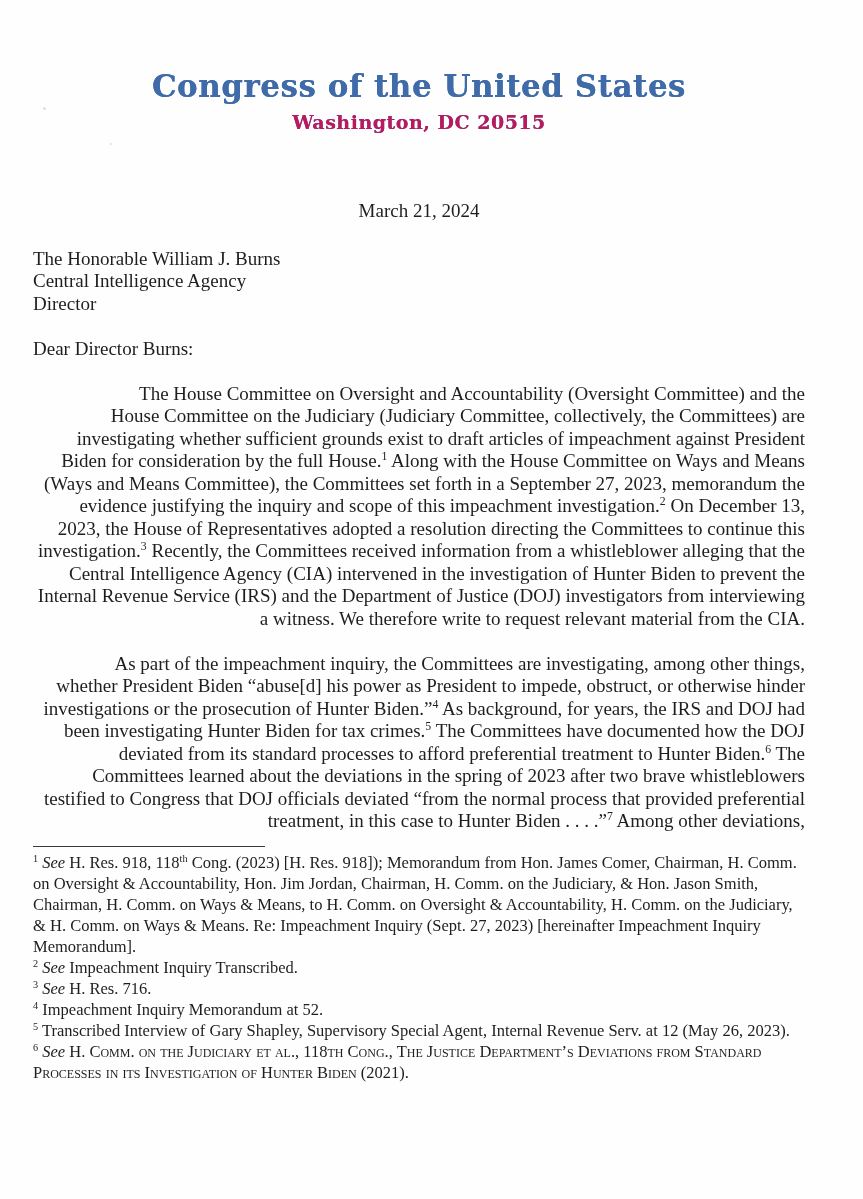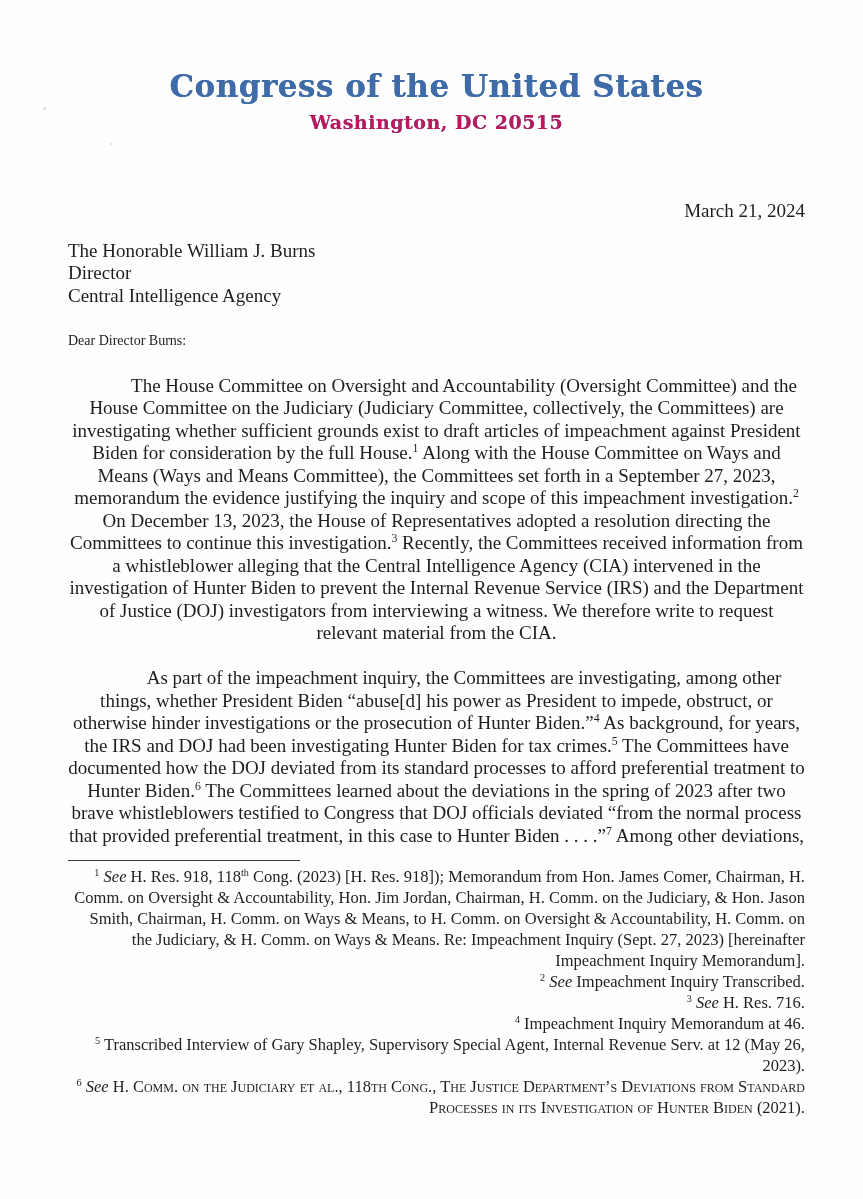--- a/index.html
+++ b/index.html
@@ -6,21 +6,21 @@
     margin: 0;
     padding: 0;
     background: #ffffff;
   }
   .page {
     position: relative;
     width: 863px;
     height: 1199px;
     box-sizing: border-box;
     background: #fefefe;
-    padding: 66px 58px 0 68px;
+    padding: 66px 58px 0 33px;
     font-family: "Liberation Serif", serif;
     color: #1e1e1e;
     overflow: hidden;
   }
   .letterhead {
     text-align: center;
     margin-top: 0;
   }
   .lh-title {
     font-family: "DejaVu Serif", serif;
@@ -35,59 +35,58 @@
     font-family: "DejaVu Serif", serif;
     font-size: 19px;
     font-weight: 700;
     color: #be185d;
     letter-spacing: 0.5px;
     margin-top: 4px;
     line-height: 24px;
     text-shadow: 0 0 0.5px #3f6ca8;
   }
   .date-line {
-    text-align: right;
+    text-align: center;
     font-size: 19px;
     margin-top: 66px;
     line-height: 22.5px;
   }
   .recipient {
-    margin-top: 17px;
+    margin-top: 25px;
     font-size: 19px;
     line-height: 22.5px;
   }
   .salutation {
     margin-top: 22.5px;
-    font-size: 14px;
+    font-size: 19px;
     line-height: 22.5px;
   }
   .body-para {
     margin: 22.5px 0 0 0;
     font-size: 19px;
     line-height: 22.5px;
     text-indent: 55px;
-    text-align: center;
+    text-align: right;
   }
   sup {
     font-size: 0.62em;
     line-height: 0;
     vertical-align: super;
   }
   .fn-rule {
     margin-top: 13px;
     width: 232px;
     border: none;
     border-top: 1.5px solid #3a3a3a;
     height: 0;
   }
   .footnotes {
     margin-top: 5px;
     font-size: 16.5px;
     line-height: 21px;
-    text-align: right;
   }
   .footnote { margin: 0; }
   .it { font-style: italic; }
   .sc { font-variant: small-caps; }
   .speck {
     position: absolute;
     background: #c9c6c2;
     border-radius: 50%;
     opacity: 0.55;
   }
@@ -102,34 +101,34 @@
 
   <header class="letterhead">
     <div class="lh-title">Congress of the United States</div>
     <div class="lh-sub">Washington, DC 20515</div>
   </header>
 
   <div class="date-line">March 21, 2024</div>
 
   <div class="recipient">
     <div>The Honorable William J. Burns</div>
+    <div>Central Intelligence Agency</div>
     <div>Director</div>
-    <div>Central Intelligence Agency</div>
   </div>
 
   <div class="salutation">Dear Director Burns:</div>
 
   <p class="body-para"><span>The House Committee on Oversight and Accountability (Oversight Committee) and the House Committee on the Judiciary (Judiciary Committee, collectively, the Committees) are investigating whether sufficient grounds exist to draft articles of impeachment against President Biden for consideration by the full House.</span><sup>1</sup><span> Along with the House Committee on Ways and Means (Ways and Means Committee), the Committees set forth in a September 27, 2023, memorandum the evidence justifying the inquiry and scope of this impeachment investigation.</span><sup>2</sup><span> On December 13, 2023, the House of Representatives adopted a resolution directing the Committees to continue this investigation.</span><sup>3</sup><span> Recently, the Committees received information from a whistleblower alleging that the Central Intelligence Agency (CIA) intervened in the investigation of Hunter Biden to prevent the Internal Revenue Service (IRS) and the Department of Justice (DOJ) investigators from interviewing a witness. We therefore write to request relevant material from the CIA.</span></p>
 
   <p class="body-para"><span>As part of the impeachment inquiry, the Committees are investigating, among other things, whether President Biden “abuse[d] his power as President to impede, obstruct, or otherwise hinder investigations or the prosecution of Hunter Biden.”</span><sup>4</sup><span> As background, for years, the IRS and DOJ had been investigating Hunter Biden for tax crimes.</span><sup>5</sup><span> The Committees have documented how the DOJ deviated from its standard processes to afford preferential treatment to Hunter Biden.</span><sup>6</sup><span> The Committees learned about the deviations in the spring of 2023 after two brave whistleblowers testified to Congress that DOJ officials deviated “from the normal process that provided preferential treatment, in this case to Hunter Biden . . . .”</span><sup>7</sup><span> Among other deviations,</span></p>
 
   <div class="fn-rule"></div>
 
   <div class="footnotes">
     <div class="footnote"><sup>1</sup><span> </span><span class="it">See</span><span> H. Res. 918, 118</span><sup>th</sup><span> Cong. (2023) [H. Res. 918]); Memorandum from Hon. James Comer, Chairman, H. Comm. on Oversight &amp; Accountability, Hon. Jim Jordan, Chairman, H. Comm. on the Judiciary, &amp; Hon. Jason Smith, Chairman, H. Comm. on Ways &amp; Means, to H. Comm. on Oversight &amp; Accountability, H. Comm. on the Judiciary, &amp; H. Comm. on Ways &amp; Means. Re: Impeachment Inquiry (Sept. 27, 2023) [hereinafter Impeachment Inquiry Memorandum].</span></div>
     <div class="footnote"><sup>2</sup><span> </span><span class="it">See</span><span> Impeachment Inquiry Transcribed.</span></div>
     <div class="footnote"><sup>3</sup><span> </span><span class="it">See</span><span> H. Res. 716.</span></div>
-    <div class="footnote"><sup>4</sup><span> Impeachment Inquiry Memorandum at 46.</span></div>
+    <div class="footnote"><sup>4</sup><span> Impeachment Inquiry Memorandum at 52.</span></div>
     <div class="footnote"><sup>5</sup><span> Transcribed Interview of Gary Shapley, Supervisory Special Agent, Internal Revenue Serv. at 12 (May 26, 2023).</span></div>
     <div class="footnote"><sup>6</sup><span> </span><span class="it">See</span><span> </span><span class="sc">H. Comm. on the Judiciary et al., 118th Cong., The Justice Department’s Deviations from Standard Processes in its Investigation of Hunter Biden</span><span> (2021).</span></div>
   </div>
 
 </div>
 
 </body></html>

